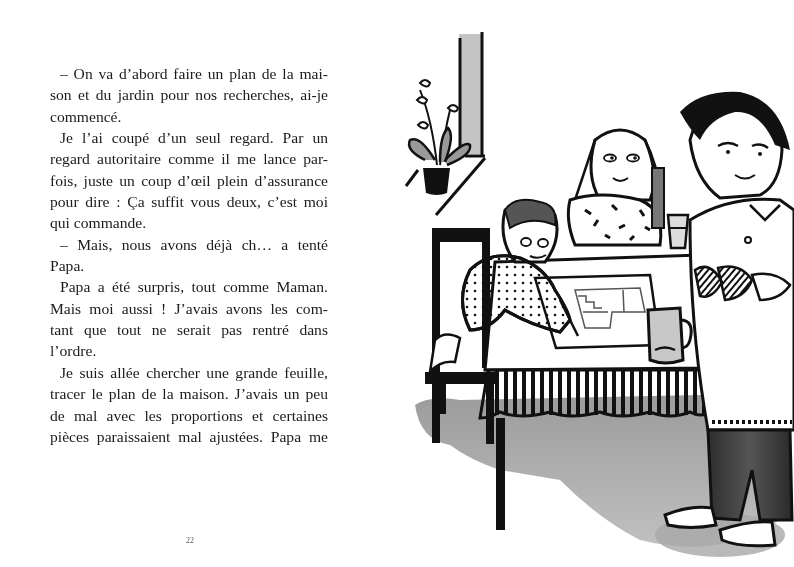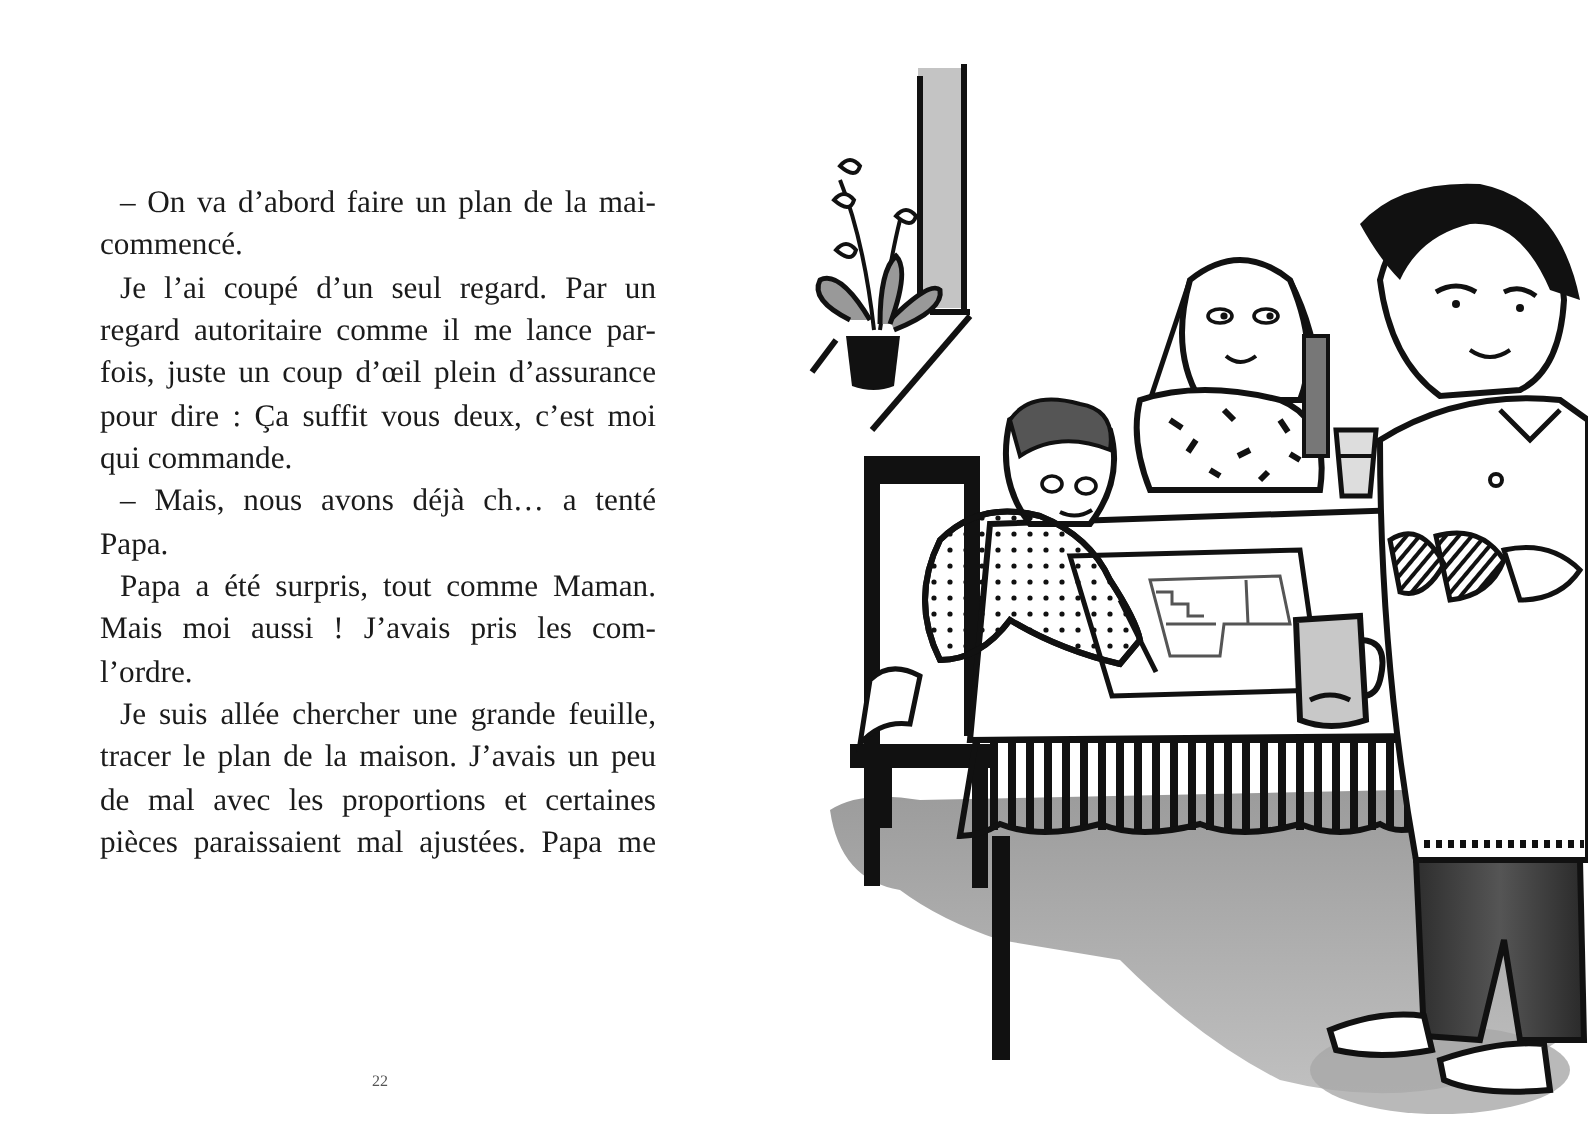--- a/index.html
+++ b/index.html
@@ -3,21 +3,21 @@
 <meta charset="utf-8">
 <style>
   html, body { margin: 0; padding: 0; background: #ffffff; }
   body { width: 794px; height: 567px; position: relative; overflow: hidden; }
   .spread { position: absolute; left: 0; top: 0; width: 794px; height: 567px; background: #fff; }
   .left-page { position: absolute; left: 0; top: 0; width: 397px; height: 567px; }
   .text-block {
     position: absolute; left: 50px; top: 63px; width: 278px;
     font-family: "Liberation Serif", "DejaVu Serif", serif;
     font-size: 15.6px; line-height: 21.35px; color: #1b1b1b;
-    text-align: justify; hyphens: manual; margin-top: 28px;
+    text-align: justify; hyphens: manual;
   }
   .para { margin: 0; text-indent: 10px; }
   .para .line { display: block; text-align: justify; text-align-last: justify; text-indent: 0; white-space: nowrap; }
   .para .line.first { padding-left: 10px; }
   .para .line.last { text-align-last: left; }
   .page-number {
     position: absolute; left: 186px; top: 517px;
     font-family: "Liberation Serif", serif; font-size: 8px; color: #555; margin-top: 19px;
   }
   .right-page { position: absolute; left: 397px; top: 0; width: 397px; height: 567px; }
@@ -25,36 +25,38 @@
 </style>
 </head>
 <body>
 
 <div class="spread">
 
   <div class="left-page">
     <div class="text-block">
       <p class="para">
         <span class="line first">– On va d’abord faire un plan de la mai-</span>
+        <span class="line">son et du jardin pour nos recherches, ai-je</span>
         <span class="line last">commencé.</span>
       </p>
       <p class="para">
         <span class="line first">Je l’ai coupé d’un seul regard. Par un</span>
         <span class="line">regard autoritaire comme il me lance par-</span>
         <span class="line">fois, juste un coup d’œil plein d’assurance</span>
         <span class="line">pour dire : Ça suffit vous deux, c’est moi</span>
         <span class="line last">qui commande.</span>
       </p>
       <p class="para">
         <span class="line first">– Mais, nous avons déjà ch… a tenté</span>
         <span class="line last">Papa.</span>
       </p>
       <p class="para">
         <span class="line first">Papa a été surpris, tout comme Maman.</span>
-        <span class="line">Mais moi aussi ! J’avais pris les com-</span>
+        <span class="line">Mais moi aussi ! J’avais avons les com-</span>
+        <span class="line">tant que tout ne serait pas rentré dans</span>
         <span class="line last">l’ordre.</span>
       </p>
       <p class="para">
         <span class="line first">Je suis allée chercher une grande feuille,</span>
         <span class="line">tracer le plan de la maison. J’avais un peu</span>
         <span class="line">de mal avec les proportions et certaines</span>
         <span class="line">pièces paraissaient mal ajustées. Papa me</span>
       </p>
     </div>
     <div class="page-number">22</div>

